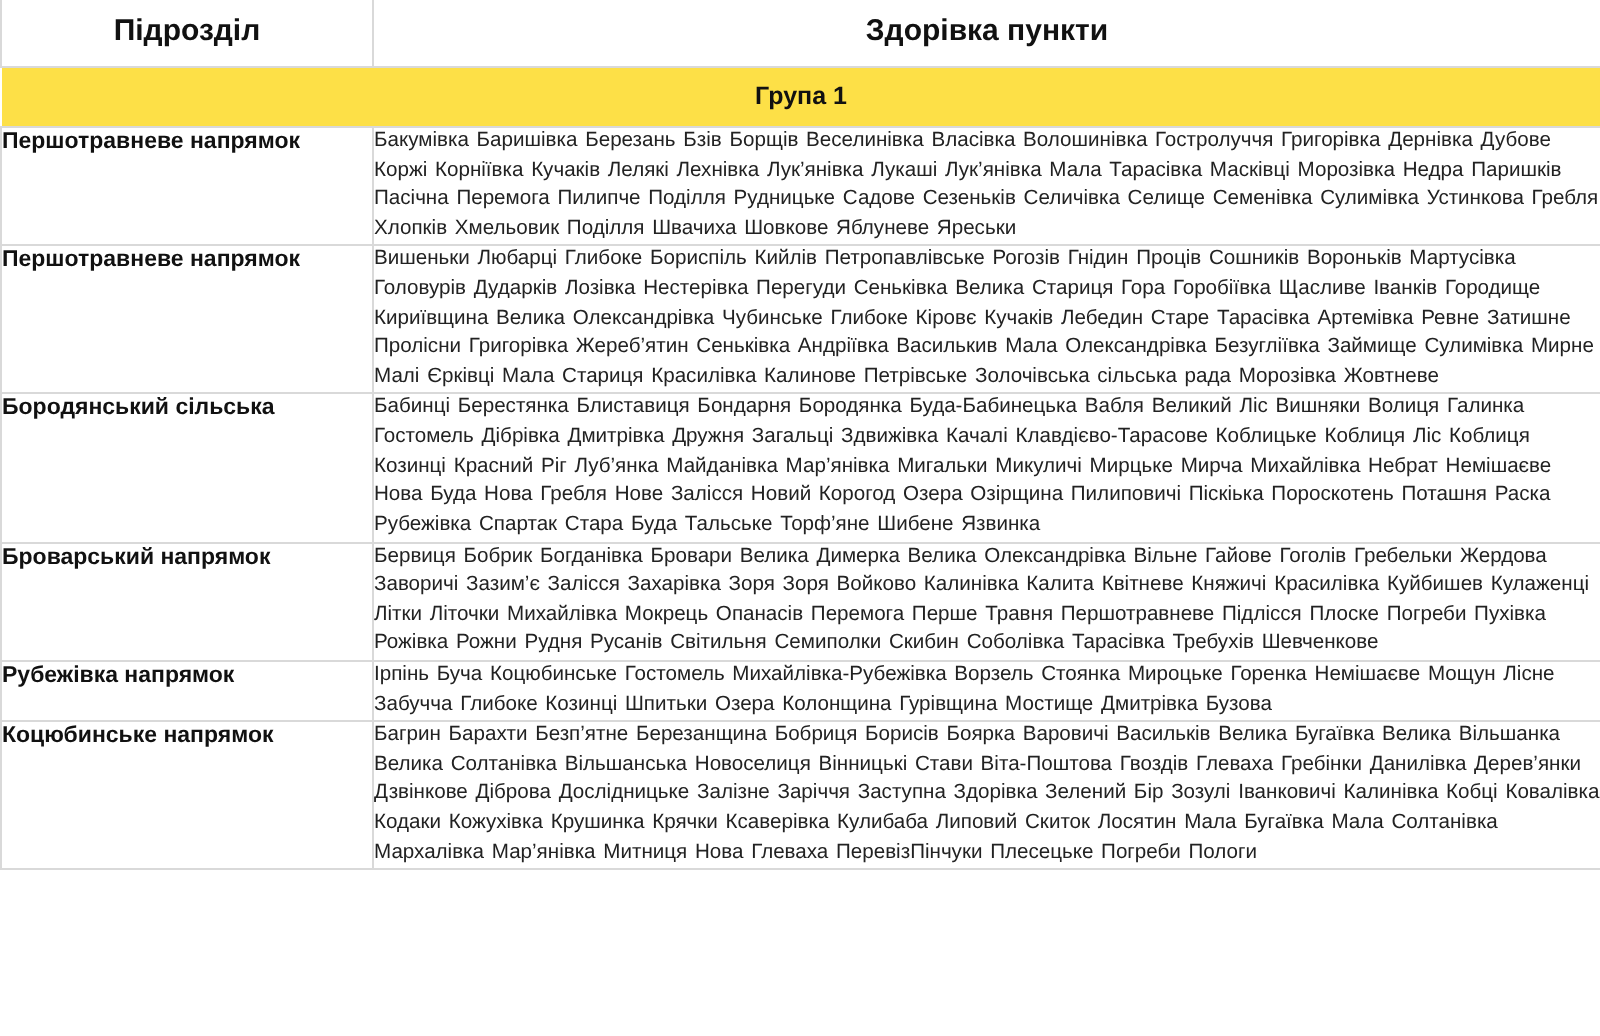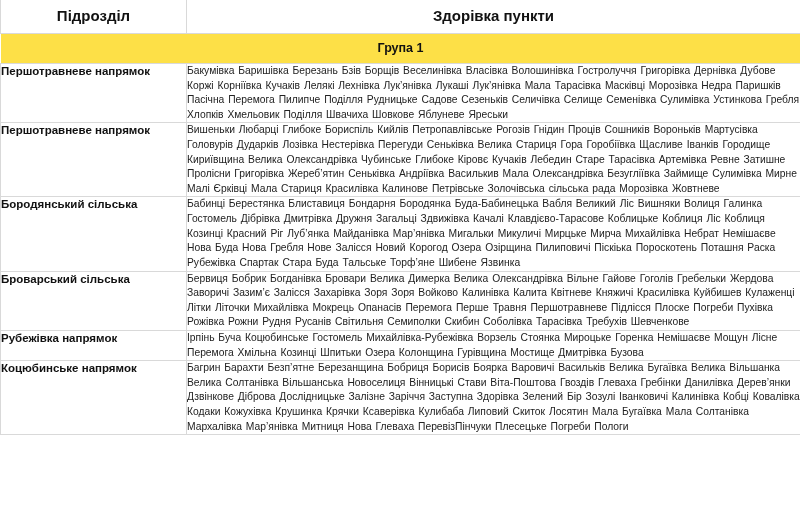--- a/index.html
+++ b/index.html
@@ -89,25 +89,25 @@
     </tr>
     <tr>
       <td class="sub-cell">Першотравневе напрямок</td>
       <td class="pts-cell">Вишеньки Любарці Глибоке Бориспіль Кийлів Петропавлівське Рогозів Гнідин Проців Сошників Вороньків Мартусівка Головурів Дударків Лозівка Нестерівка Перегуди Сеньківка Велика Стариця Гора Горобіївка Щасливе Іванків Городище Кириївщина Велика Олександрівка Чубинське Глибоке Кіровє Кучаків Лебедин Старе Тарасівка Артемівка Ревне Затишне Пролісни Григорівка Жереб’ятин Сеньківка Андріївка Василькив Мала Олександрівка Безугліївка Займище Сулимівка Мирне Малі Єрківці Мала Стариця Красилівка Калинове Петрівське Золочівська сільська рада Морозівка Жовтневе</td>
     </tr>
     <tr>
       <td class="sub-cell">Бородянський сільська</td>
       <td class="pts-cell">Бабинці Берестянка Блиставиця Бондарня Бородянка Буда-Бабинецька Вабля Великий Ліс Вишняки Волиця Галинка Гостомель Дібрівка Дмитрівка Дружня Загальці Здвижівка Качалі Клавдієво-Тарасове Коблицьке Коблиця Ліс Коблиця Козинці Красний Ріг Луб’янка Майданівка Мар’янівка Мигальки Микуличі Мирцьке Мирча Михайлівка Небрат Немішаєве Нова Буда Нова Гребля Нове Залісся Новий Корогод Озера Озірщина Пилиповичі Піскіька Пороскотень Поташня Раска Рубежівка Спартак Стара Буда Тальське Торф’яне Шибене Язвинка</td>
     </tr>
     <tr>
-      <td class="sub-cell">Броварський сільська</td>
+      <td class="sub-cell">Броварський напрямок</td>
       <td class="pts-cell">Бервиця Бобрик Богданівка Бровари Велика Димерка Велика Олександрівка Вільне Гайове Гоголів Гребельки Жердова Заворичі Зазим’є Залісся Захарівка Зоря Зоря Войково Калинівка Калита Квітневе Княжичі Красилівка Куйбишев Кулаженці Літки Літочки Михайлівка Мокрець Опанасів Перемога Перше Травня Першотравневе Підлісся Плоске Погреби Пухівка Рожівка Рожни Рудня Русанів Світильня Семиполки Скибин Соболівка Тарасівка Требухів Шевченкове</td>
     </tr>
     <tr>
       <td class="sub-cell">Рубежівка напрямок</td>
-      <td class="pts-cell">Ірпінь Буча Коцюбинське Гостомель Михайлівка-Рубежівка Ворзель Стоянка Мироцьке Горенка Немішаєве Мощун Лісне Перемога Хмільна Козинці Шпитьки Озера Колонщина Гурівщина Мостище Дмитрівка Бузова</td>
+      <td class="pts-cell">Ірпінь Буча Коцюбинське Гостомель Михайлівка-Рубежівка Ворзель Стоянка Мироцьке Горенка Немішаєве Мощун Лісне Забучча Глибоке Козинці Шпитьки Озера Колонщина Гурівщина Мостище Дмитрівка Бузова</td>
     </tr>
     <tr>
       <td class="sub-cell">Коцюбинське напрямок</td>
       <td class="pts-cell">Багрин Барахти Безп’ятне Березанщина Бобриця Борисів Боярка Варовичі Васильків Велика Бугаївка Велика Вільшанка Велика Солтанівка Вільшанська Новоселиця Вінницькі Стави Віта-Поштова Гвоздів Глевахa Гребінки Данилівка Дерев’янки Дзвінкове Діброва Дослідницьке Залізне Заріччя Заступна Здорівка Зелений Бір Зозулі Іванковичі Калинівка Кобці Ковалівка Кодаки Кожухівка Крушинка Крячки Ксаверівка Кулибаба Липовий Скиток Лосятин Мала Бугаївка Мала Солтанівка Мархалівка Мар’янівка Митниця Нова Глеваха ПеревізПінчуки Плесецьке Погреби Пологи</td>
     </tr>
   </tbody>
 </table>
 
 </body></html>

